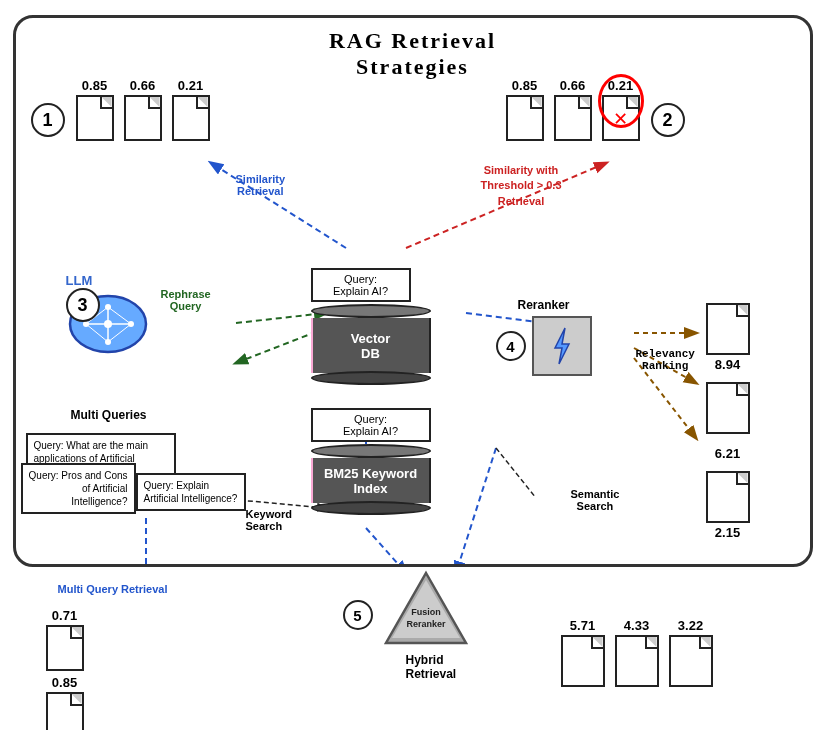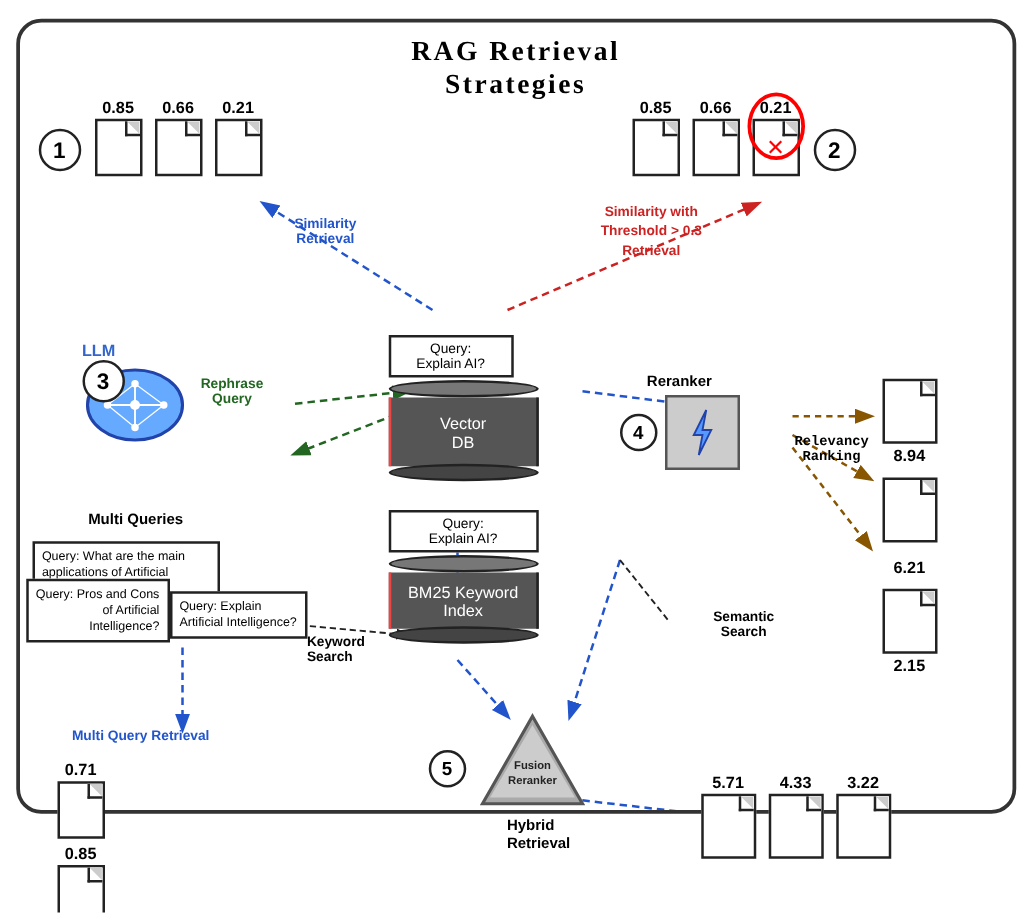--- a/index.html
+++ b/index.html
@@ -6,21 +6,21 @@
     body {
       width: 825px;
       height: 730px;
       background: #fff;
       font-family: 'Courier New', monospace;
       overflow: hidden;
       position: relative;
     }
     .main-container {
       width: 800px;
-      height: 636px;
+      height: 552px;
       margin: 15px auto;
       border: 3px solid #333;
       border-radius: 20px;
       position: relative;
       background: #fff;
     }
     .title {
       text-align: center;
       padding: 10px 0 5px 0;
       font-size: 22px;
@@ -78,24 +78,24 @@
       background: #fff;
       font-family: Arial, sans-serif;
     }
     .cyl-body {
       width: 120px;
       background: #555;
       color: #fff;
       display: flex;
       align-items: center;
       justify-content: center;
-      font-weight: normal;
+      font-weight: bold;
       font-size: 13px;
       text-align: center;
-      border-left: 2px solid #ef4444;
+      border-left: 2px solid #f9a8d4;
       border-right: 2px solid #222;
       padding: 4px 4px;
       font-family: Arial, sans-serif;
     }
     .cyl-top {
       width: 120px;
       height: 14px;
       background: #777;
       border-radius: 50%;
       border: 2px solid #222;
@@ -270,21 +270,21 @@
       <circle cx="42" cy="15" r="3" fill="#fff"></circle>
       <circle cx="42" cy="50" r="3" fill="#fff"></circle>
       <circle cx="42" cy="32" r="4" fill="#fff"></circle>
       <line x1="20" y1="32" x2="42" y2="15" stroke="#fff" stroke-width="1"></line>
       <line x1="65" y1="32" x2="42" y2="15" stroke="#fff" stroke-width="1"></line>
       <line x1="20" y1="32" x2="42" y2="50" stroke="#fff" stroke-width="1"></line>
       <line x1="65" y1="32" x2="42" y2="50" stroke="#fff" stroke-width="1"></line>
     </svg>
   </div>
 
-  <div style="position:absolute; top:283px; left:145px; font-size:11px; font-weight:bold; font-family:Arial,sans-serif; color:#226622; text-align:center;">Rephrase<br>Query</div>
+  <div style="position:absolute; top:270px; left:145px; font-size:11px; font-weight:bold; font-family:Arial,sans-serif; color:#226622; text-align:center;">Rephrase<br>Query</div>
 
   <div class="circle-num" style="position:absolute; top:270px; left:50px;">
     <span>3</span>
   </div>
 
   <div style="position:absolute; top:390px; left:55px; font-size:12px; font-weight:bold; font-family:Arial,sans-serif;">Multi Queries</div>
 
   <div class="speech-box" style="top:415px; left:10px; width:150px;">Query: What are the main applications of Artificial Intelligence?</div>
   <div class="speech-box" style="top:445px; left:5px; width:115px;text-align:right;">Query: Pros and Cons of Artificial Intelligence?</div>
   <div class="speech-box" style="top:455px; left:120px; width:110px;">Query: Explain Artificial Intelligence?</div>

